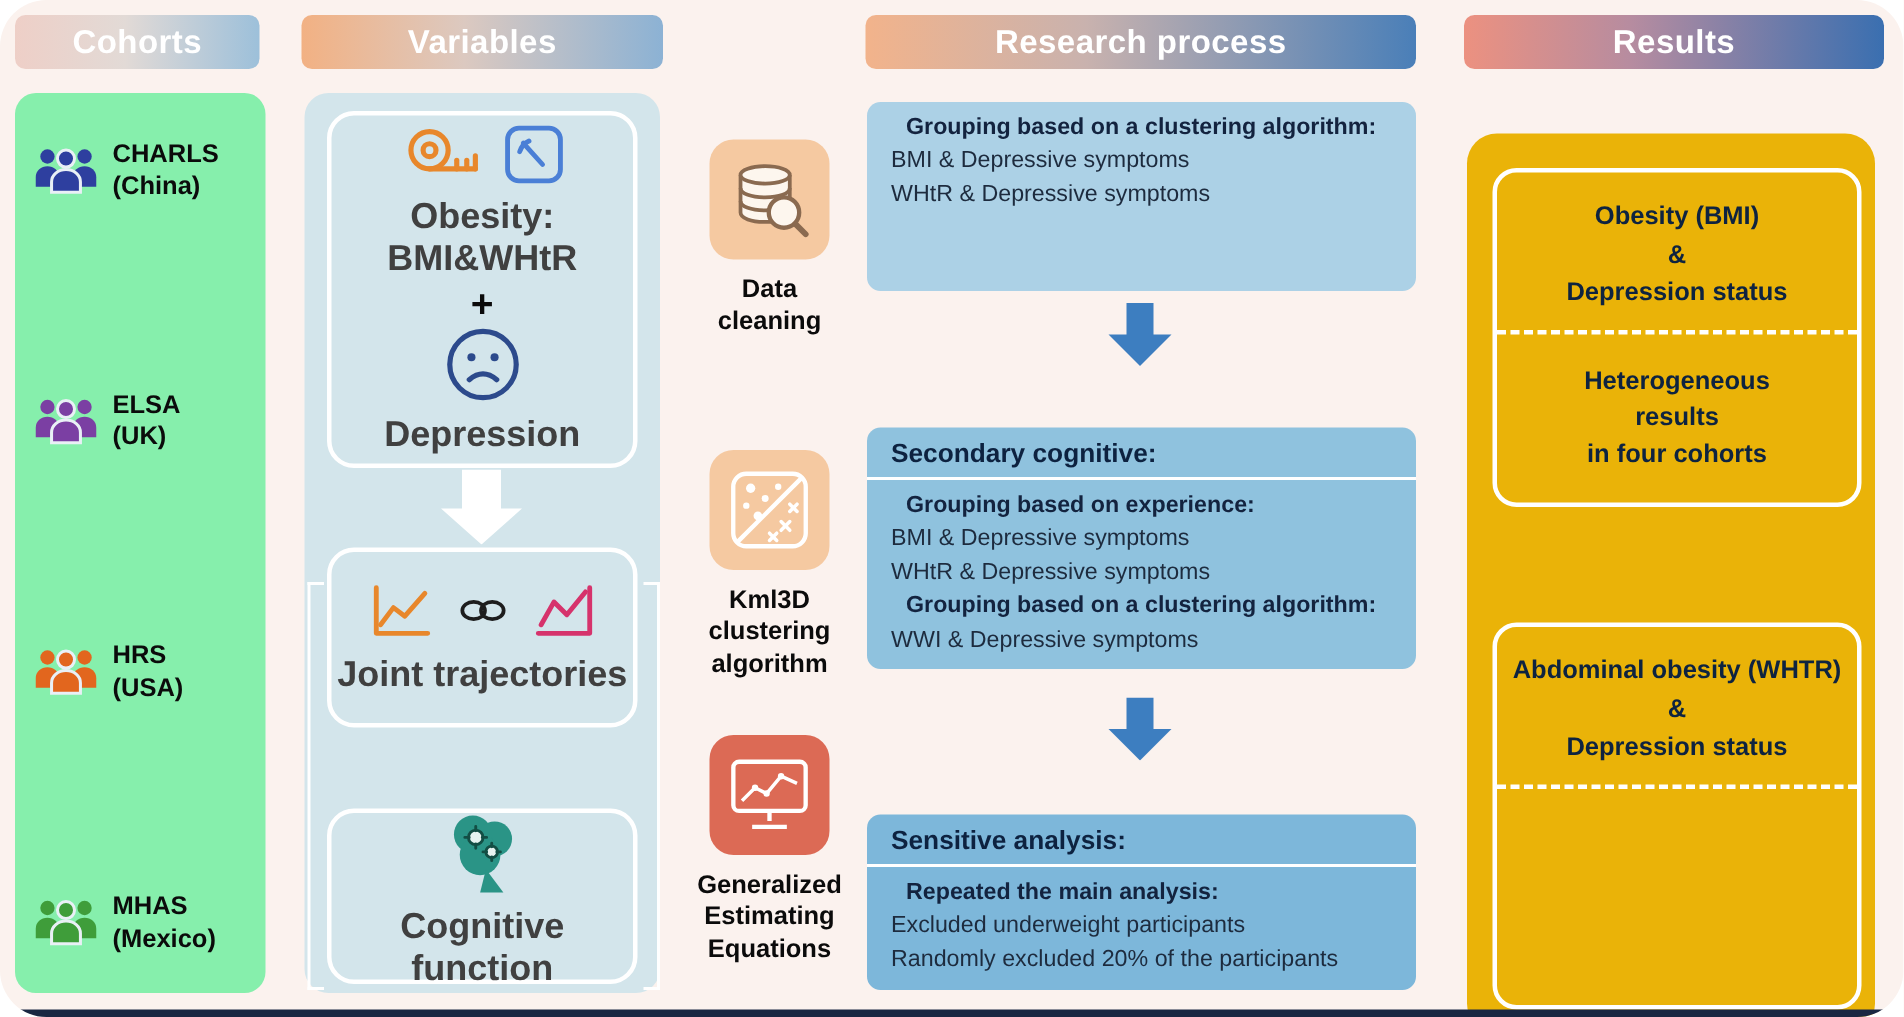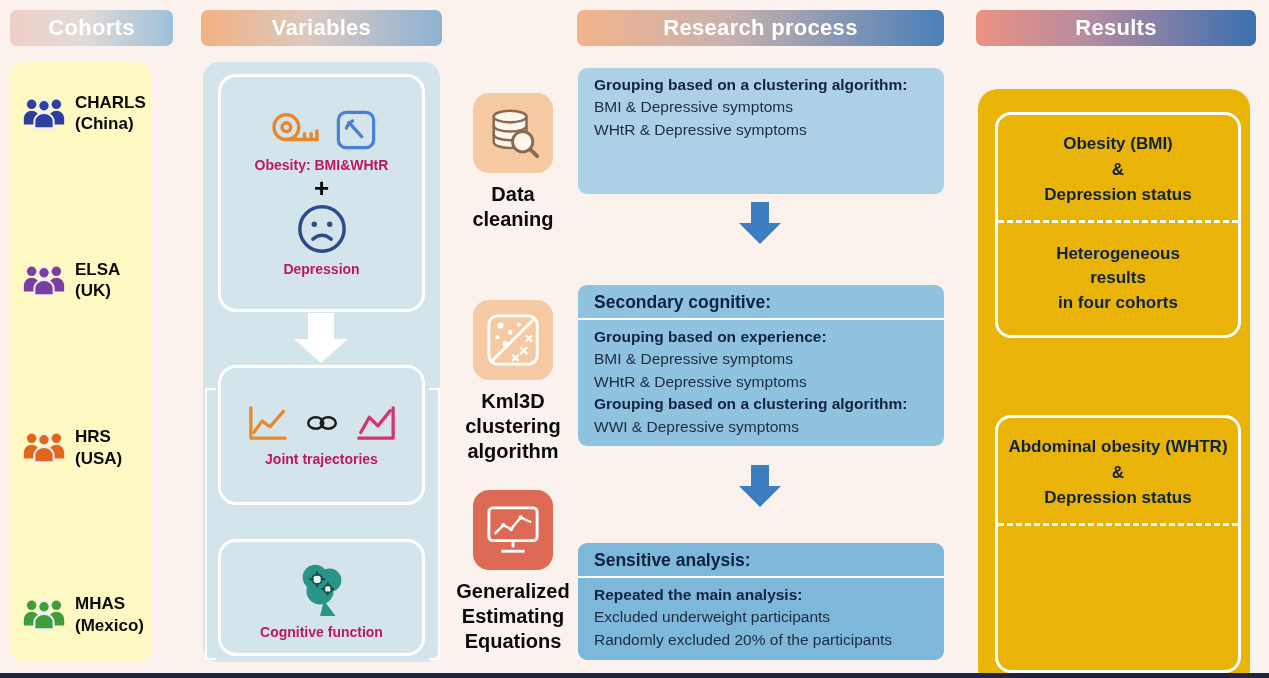--- a/index.html
+++ b/index.html
@@ -1,57 +1,57 @@
 <!DOCTYPE html>
 <html><head>
 <meta charset="utf-8">
 <style>
   html,body { margin:0; padding:0; background:#ffffff; }
   #canvas {
     position:relative; width:1269px; height:678px;
     background:#fbf2ee; overflow:hidden;
-    font-family:"Liberation Sans", sans-serif; color:#0e1f3d;
+    font-family:"Liberation Sans", sans-serif; color:#0e1f3d;border-radius:31px;
   }
   
   .badge {
     position:absolute; top:10px; height:36px; border-radius:7px;
     display:flex; align-items:center; justify-content:center;
     color:#ffffff; font-weight:bold; font-size:22px; letter-spacing:.3px;
   }
   #badge-cohorts   { left:10px;  width:163px; background:linear-gradient(90deg,#eecfc7,#e2dad6 45%,#9dc0da); }
   #badge-variables { left:201px; width:241px; background:linear-gradient(90deg,#f2b183,#dcc9c0 45%,#8cb2d4); }
   #badge-research  { left:577px; width:367px; background:linear-gradient(90deg,#f2b38b,#c9b2ae 40%,#4a7fb8); }
   #badge-results   { left:976px; width:280px; background:linear-gradient(90deg,#ec9180,#b68ca0 40%,#3a6fb0); }
 
   
   #panel-cohorts {
-    position:absolute; left:10px; top:62px; width:141px; height:600px;
-    background:#fef9c3; border-radius:14px;
+    position:absolute; left:10px; top:62px; width:167px; height:600px;
+    background:#86efac; border-radius:14px;
     display:flex; flex-direction:column; justify-content:space-between;
     padding:30px 0 26px 0; box-sizing:border-box;
   }
   .cohort-item { display:flex; align-items:center; gap:9px; padding-left:12px; }
   .cohort-icon { flex:0 0 auto; display:flex; }
   .cohort-label { font-weight:bold; font-size:17px; line-height:1.25; white-space:pre-line; color:#0b0b0b; }
 
   
   #panel-variables {
     position:absolute; left:203px; top:62px; width:237px; height:600px;
     background:#d3e5eb; border-radius:16px;
   }
   .var-box {
     position:absolute; left:15px; width:207px; box-sizing:border-box;
     border:3px solid #ffffff; border-radius:18px;
     display:flex; flex-direction:column; align-items:center; justify-content:center;
   }
   #var-box-top  { top:12px;  height:238px; gap:2px; }
-  #var-box-traj { top:303px; height:140px; gap:4px; }
+  #var-box-traj { top:303px; height:120px; gap:4px; }
   #var-box-cog  { top:477px; height:117px; gap:2px; }
   .var-icon-row { display:flex; align-items:center; justify-content:center; gap:16px; }
-  .var-label { font-weight:bold; font-size:14px; color:#be185d; text-align:left; }
+  .var-label { font-weight:bold; font-size:24px; color:#404040; text-align:center; }
   .plus-sign { font-weight:bold; font-size:26px; color:#0b0b0b; line-height:1; }
   #white-arrow { position:absolute; left:90px; top:251px; }
   .bracket {
     position:absolute; top:326px; height:268px; width:9px;
     border-top:2.5px solid #fff; border-bottom:2.5px solid #fff;
   }
   #bracket-left  { left:2px;   border-left:2.5px solid #fff; }
   #bracket-right { left:226px; border-right:2.5px solid #fff; }
 
   
@@ -62,38 +62,38 @@
   #method-1 { top:93px; }
   #method-2 { top:300px; }
   #method-3 { top:490px; }
   .method-icon {
     width:80px; height:80px; border-radius:16px;
     display:flex; align-items:center; justify-content:center;
   }
   .peach { background:#f5c9a1; }
   .red   { background:#dc6a55; }
   .method-label {
-    margin-top:9px; font-weight:bold; font-size:20px; text-align:center;
+    margin-top:9px; font-weight:bold; font-size:17px; text-align:center;
     line-height:1.25; white-space:pre-line; color:#0b0b0b;
   }
 
   
   .research-box {
     position:absolute; left:578px; width:366px; box-sizing:border-box;
     border-radius:9px; overflow:hidden;
   }
   #box-main      { top:68px;  min-height:126px; background:#acd1e6; }
   #box-secondary { top:285px; min-height:153px; background:#8fc2de; }
   #box-sensitive { top:543px; min-height:117px; background:#7db7da; }
   .research-title {
     font-weight:bold; font-size:17.5px; color:#0d2240;
     padding:7px 16px 5px 16px; border-bottom:2.5px solid #ffffff;
   }
   .research-body { padding:6px 16px 8px 16px; font-size:15.5px; line-height:1.45; color:#1d2b3e; }
-  .rb-bold { font-weight:bold; color:#13233f; }
+  .rb-bold { font-weight:bold; color:#13233f;margin-left:10px; }
   .blue-arrow { position:absolute; left:738px; }
   #arrow-1 { top:202px; }
   #arrow-2 { top:465px; }
 
   
   #panel-results {
     position:absolute; left:978px; top:62px; width:272px; height:600px;
     background:#eab308; border-radius:20px;margin-top:27px;
   }
   .result-box {

